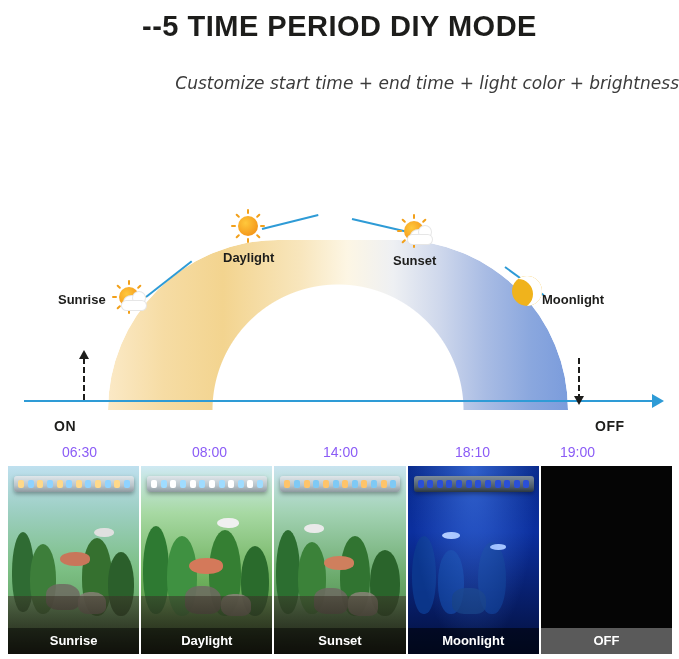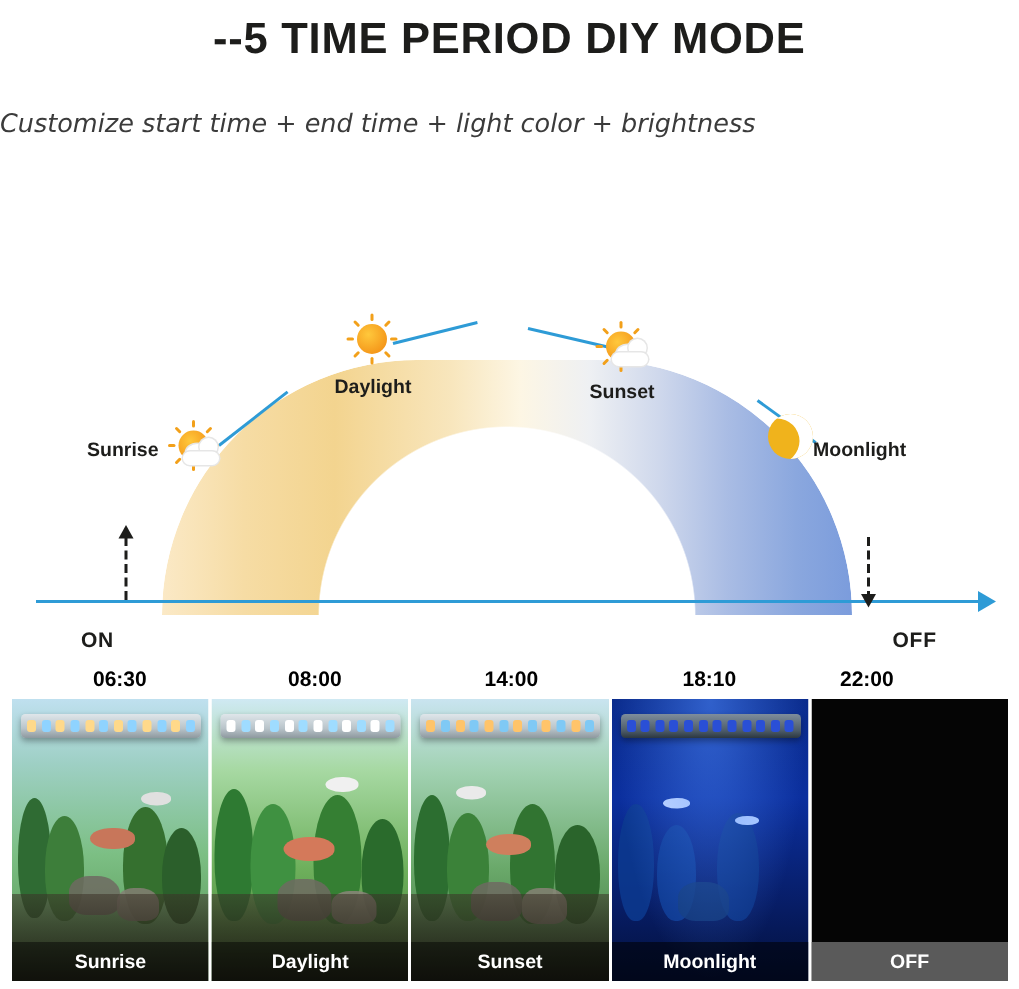--- a/index.html
+++ b/index.html
@@ -27,21 +27,21 @@
   }
   .title-line {
     font-size: 29px;
     font-weight: bold;
     color: #1d1d1b;
     letter-spacing: 0.5px;
     line-height: 40px;
     white-space: nowrap;
   }
   .subtitle-block {
-    text-align: left;
+    text-align: right;
     margin-top: 22px;
   }
   .subtitle-line {
     font-family: "DejaVu Sans", sans-serif;
     font-style: italic;
     font-size: 17px;
     color: #3b3b3b;
     line-height: 30px;
   }
 
@@ -185,22 +185,22 @@
   .lbl {
     position: absolute;
     font-size: 13px;
     color: #1d1d1b;
     font-weight: bold;
     white-space: nowrap;
   }
   .time-lbl {
     position: absolute;
     font-size: 14px;
-    color: #000000;
-    font-weight: bold;
+    color: #8b5cf6;
+    font-weight: normal;
     white-space: nowrap;
   }
   .onoff-lbl {
     position: absolute;
     font-size: 14px;
     color: #1d1d1b;
     font-weight: bold;
     letter-spacing: 0.5px;
   }
 
@@ -365,21 +365,21 @@
     <div class="onoff-lbl" style="left:54px; top:236px;">ON</div>
 
     <div class="dashed-up" style="left:578px; top:176px; height:42px;"></div>
     <div class="dash-head-down" style="left:574px; top:214px;"></div>
     <div class="onoff-lbl" style="left:595px; top:236px;">OFF</div>
 
     <div class="time-lbl" style="left:62px;  top:262px;">06:30</div>
     <div class="time-lbl" style="left:192px; top:262px;">08:00</div>
     <div class="time-lbl" style="left:323px; top:262px;">14:00</div>
     <div class="time-lbl" style="left:455px; top:262px;">18:10</div>
-    <div class="time-lbl" style="left:560px; top:262px;">22:00</div>
+    <div class="time-lbl" style="left:560px; top:262px;">19:00</div>
   </div>
 
   <div class="strip">
 
     <div class="cell">
       <div class="tank water-sunrise">
         <div class="plant" style="left:4px;  top:66px; width:22px; height:80px; background:#2f6b33;"></div>
         <div class="plant" style="left:22px; top:78px; width:26px; height:70px; background:#3d7e3a;"></div>
         <div class="plant" style="left:74px; top:72px; width:30px; height:78px; background:#35702f;"></div>
         <div class="plant" style="left:100px;top:86px; width:26px; height:64px; background:#2b5f2b;"></div>

